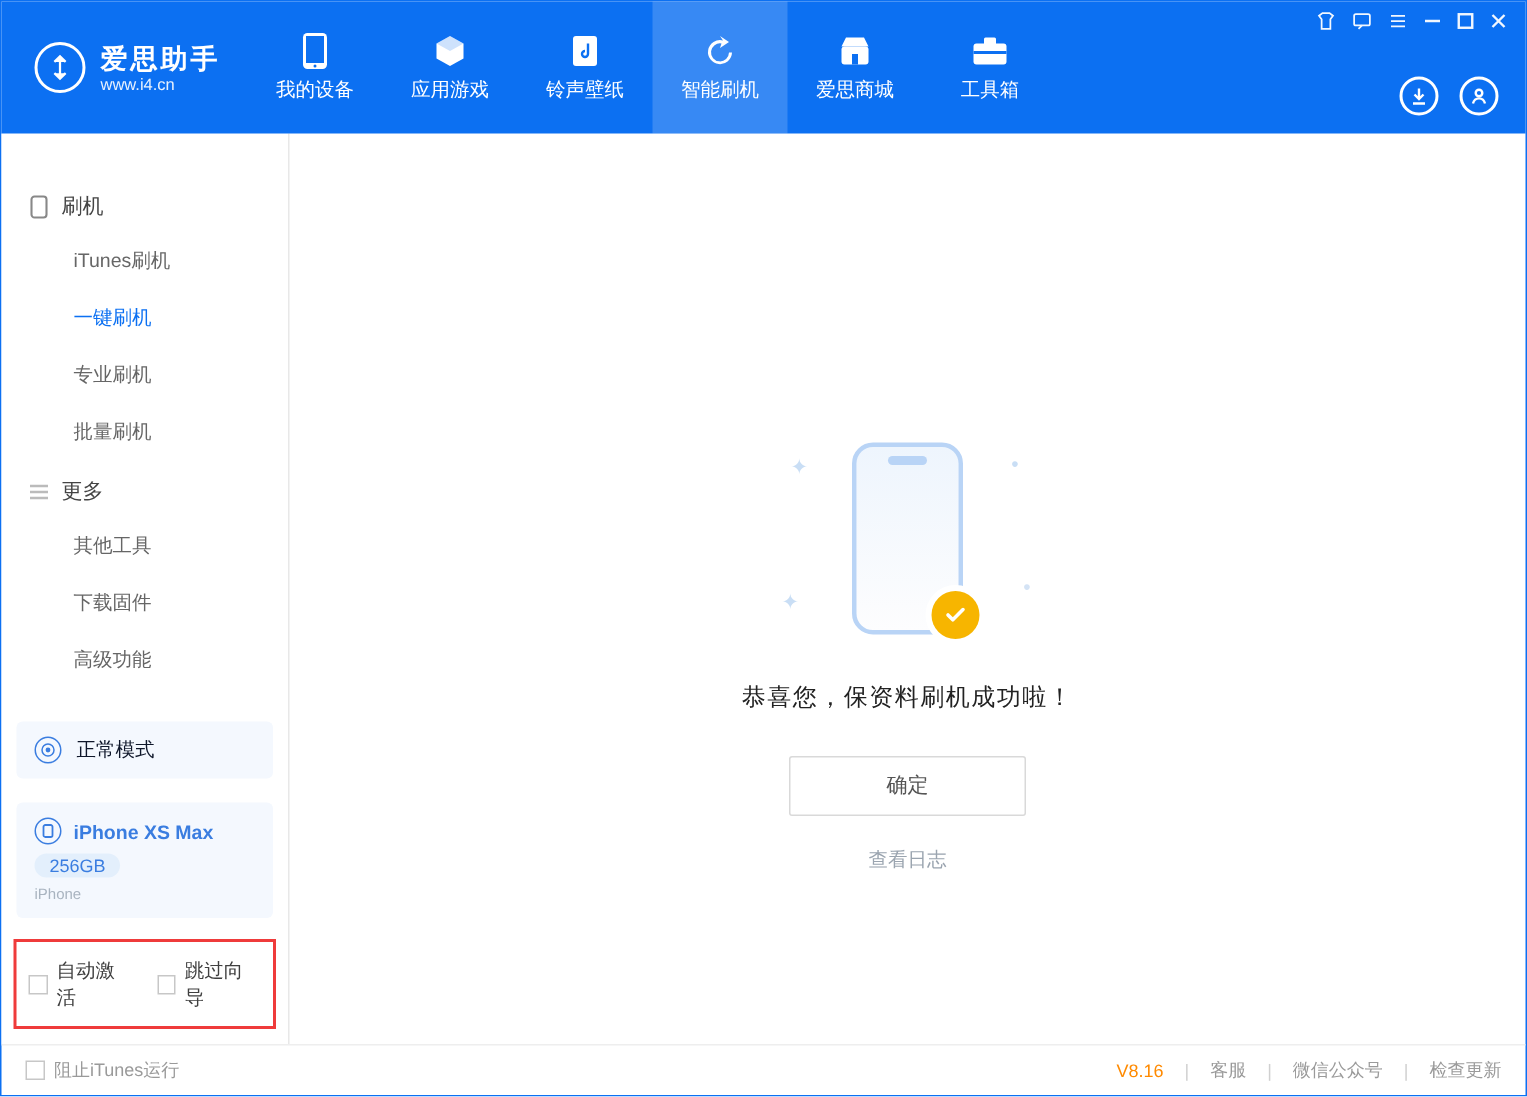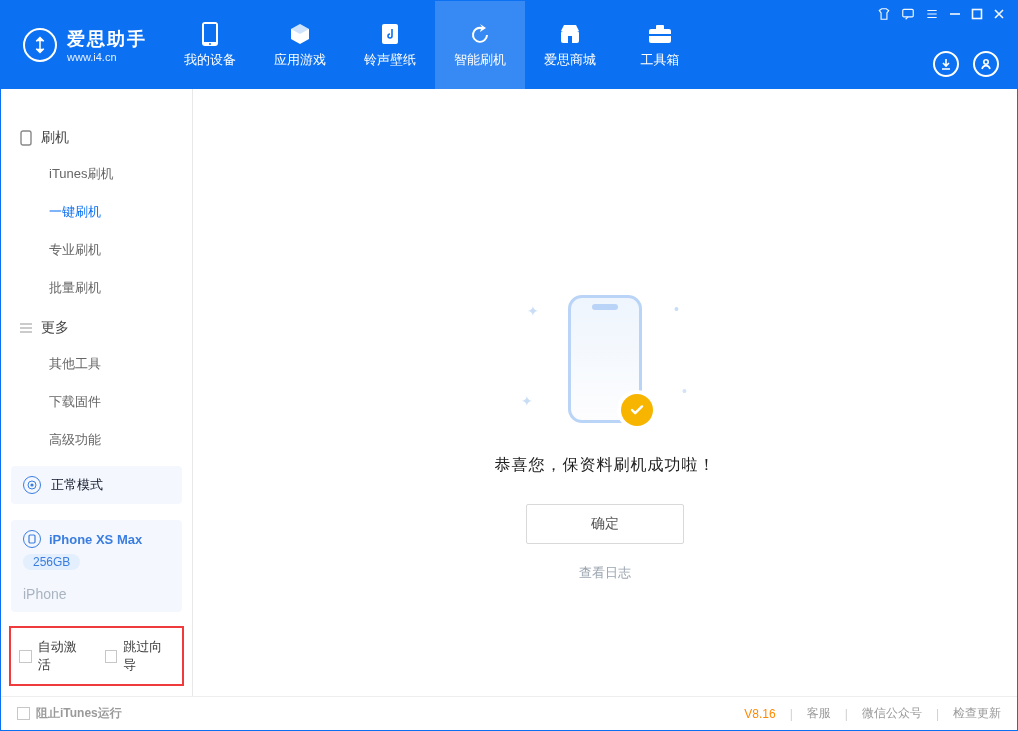--- a/index.html
+++ b/index.html
@@ -49,21 +49,21 @@
 .side-item {
   padding:10px 10px 10px 48px; cursor:pointer; color:#666; font-size:13px;
 }
 .side-item.active { color:#0c70f2; }
 .mode-card, .device-card {
   margin:8px 10px; background:#f4f8fe; border-radius:4px; padding:10px 12px; display:flex; align-items:center; gap:10px;
   color:#0f172a; font-size:13px;
 }
 .device-card { flex-direction:column; align-items:flex-start; gap:4px; color:#3a7de0;}
 .device-card .chip { background:#e3effc; color:#3a7de0; border-radius:10px; padding:1px 10px; font-size:12px; margin-top:2px;}
-.device-card .subtle { color:#a9b4c0; font-size:14px; margin-top:12px;}
+.device-card .subtle { color:#a9b4c0; font-size:10px; margin-top:2px;}
 .device-row { display:flex; align-items:center; gap:8px; }
 .small-circ { width:18px;height:18px;border:1.5px solid #3a7de0;border-radius:50%;display:flex;align-items:center;justify-content:center; font-size:10px;}
 .bottom-opts {
   border:2px solid #ef3b3b; margin:6px 8px 10px; padding:10px 8px; display:flex; gap:16px; align-items:center;
   color:#404040; font-size:13px;
 }
 .chk { display:flex; align-items:center; gap:6px; cursor:pointer;}
 .chk-box { width:13px; height:13px; border:1px solid #c7c7c7; background:#fff; }
 
 .main { flex:1; display:flex; flex-direction:column; align-items:center; justify-content:flex-start; position:relative; }
@@ -84,21 +84,21 @@
 .ok-btn {
   margin-top:28px; width:158px; height:40px; border:1px solid #d9d9d9; background:#fff; color:#555;
   font-size:14px; cursor:pointer; border-radius:2px;
 }
 .log-link { margin-top:20px; color:#9aa4af; font-size:13px; cursor:pointer; }
 
 .footer {
   height:34px; border-top:1px solid #eee; display:flex; align-items:center; padding:0 16px;
   font-size:12px; color:#9a9a9a; justify-content:space-between;
 }
-.footer .left { display:flex; align-items:center; gap:8px;font-weight:bold; }
+.footer .left { display:flex; align-items:center; gap:8px; }
 .footer .right { display:flex; align-items:center; gap:8px; }
 .footer .sep { color:#d0d0d0; padding:0 6px; }
 .footer .link { cursor:pointer; }
 .ver { color:#ff8a00; }
 
 svg { display:block; }
 </style>
 </head>
 <body>
 

